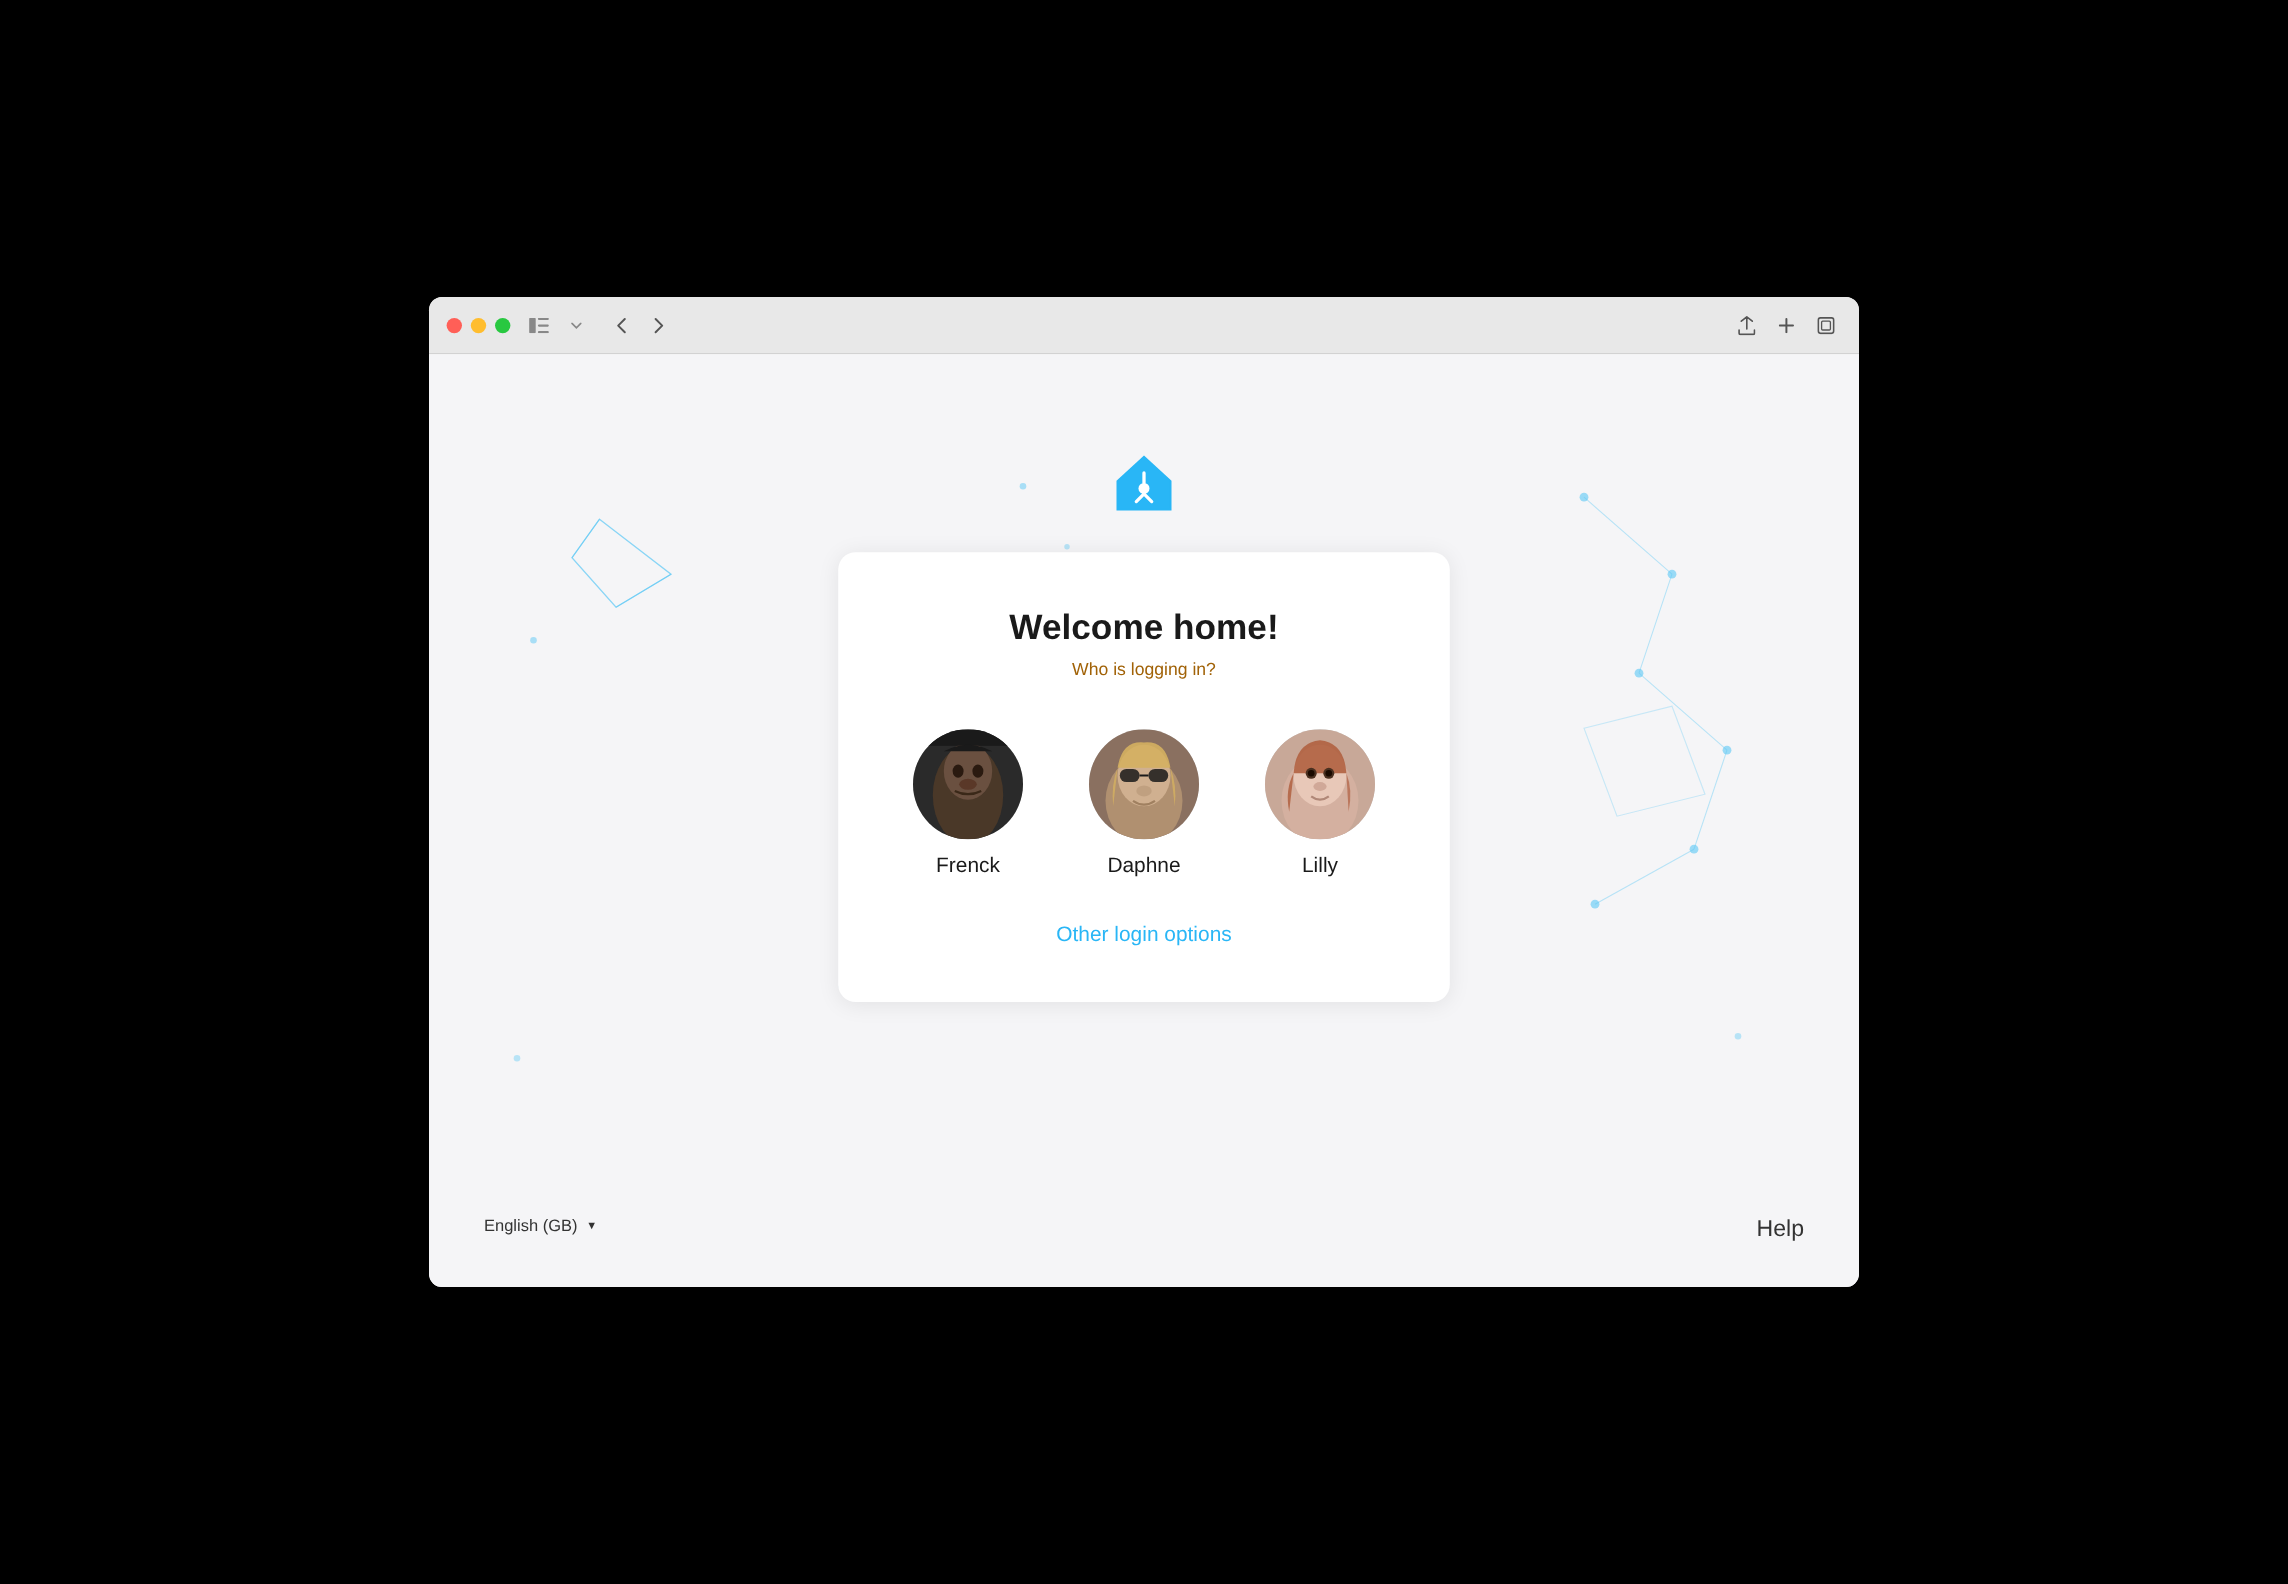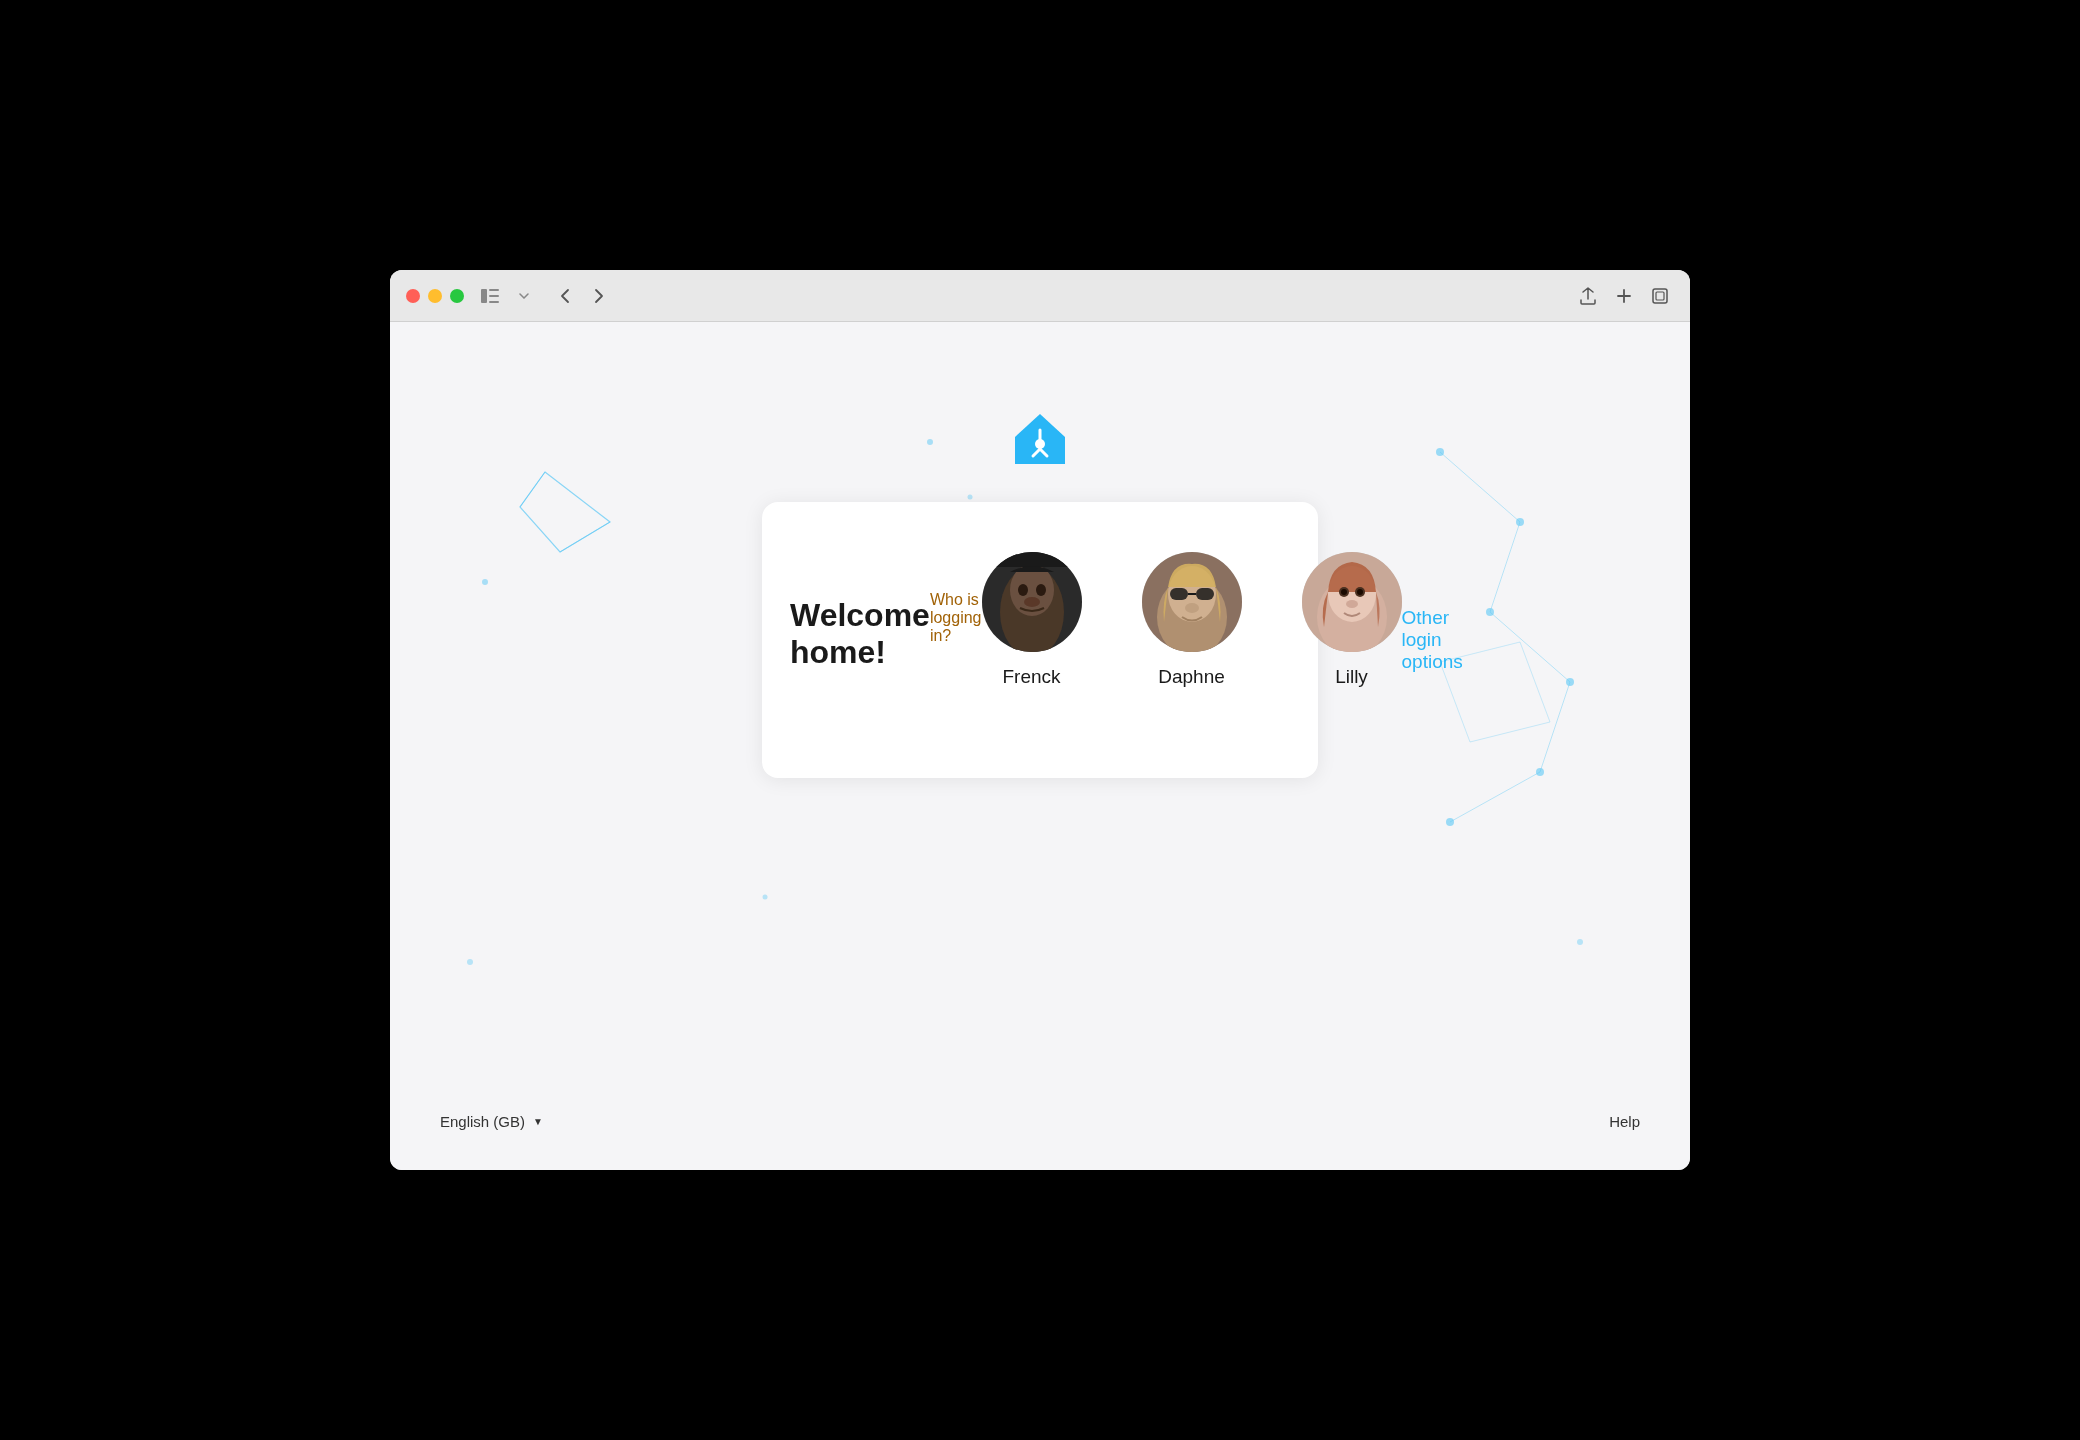--- a/index.html
+++ b/index.html
@@ -129,21 +129,21 @@
 
     
     .login-card {
       background: #fff;
       border-radius: 16px;
       padding: 50px 28px;
       width: 556px;
       margin-top: 30px;
       box-shadow: 0 2px 20px rgba(0,0,0,0.08);
       display: flex;
-      flex-direction: row;
+      flex-direction: column;
       align-items: center;
       position: relative;
       z-index: 1;
     }
 
     .welcome-title {
       font-size: 32px;
       font-weight: 600;
       color: #1a1a1a;
       margin-bottom: 12px;
@@ -221,21 +221,21 @@
     }
 
     .lang-chevron {
       font-size: 10px;
       color: #333;
     }
 
     .help-link {
       margin-left: auto;
       color: #333;
-      font-size: 15px;
+      font-size: 21px;
       cursor: pointer;
     }
   </style>
 </head>
 <body>
 
 <div class="browser-window">
 
   <div class="browser-toolbar">
     <div class="traffic-lights">

